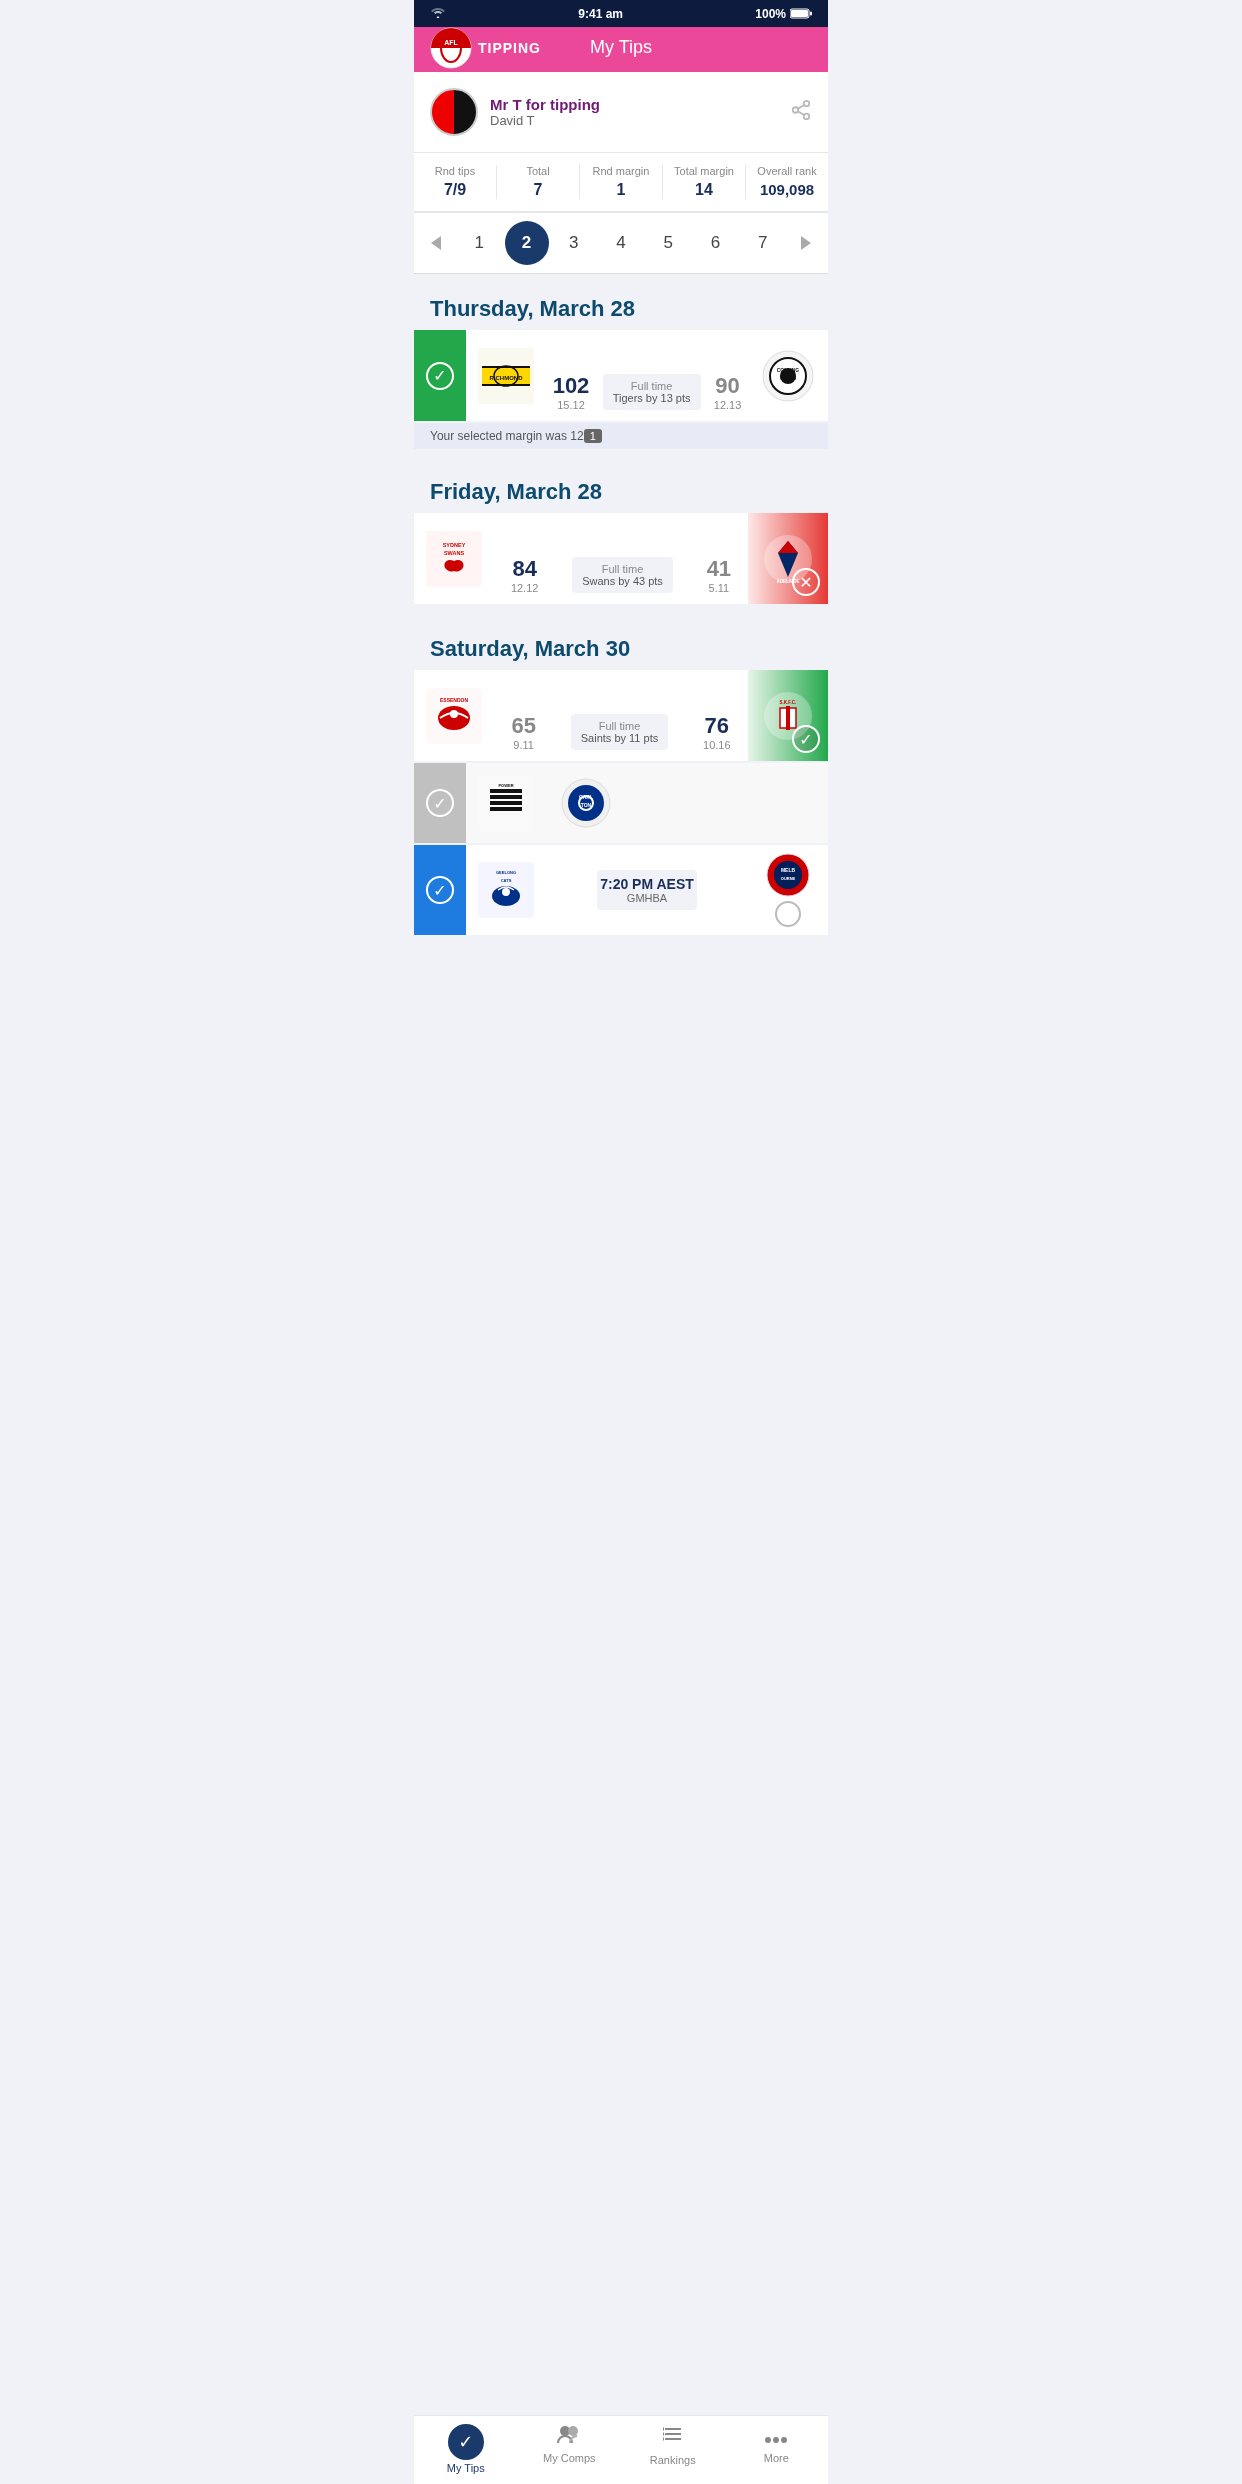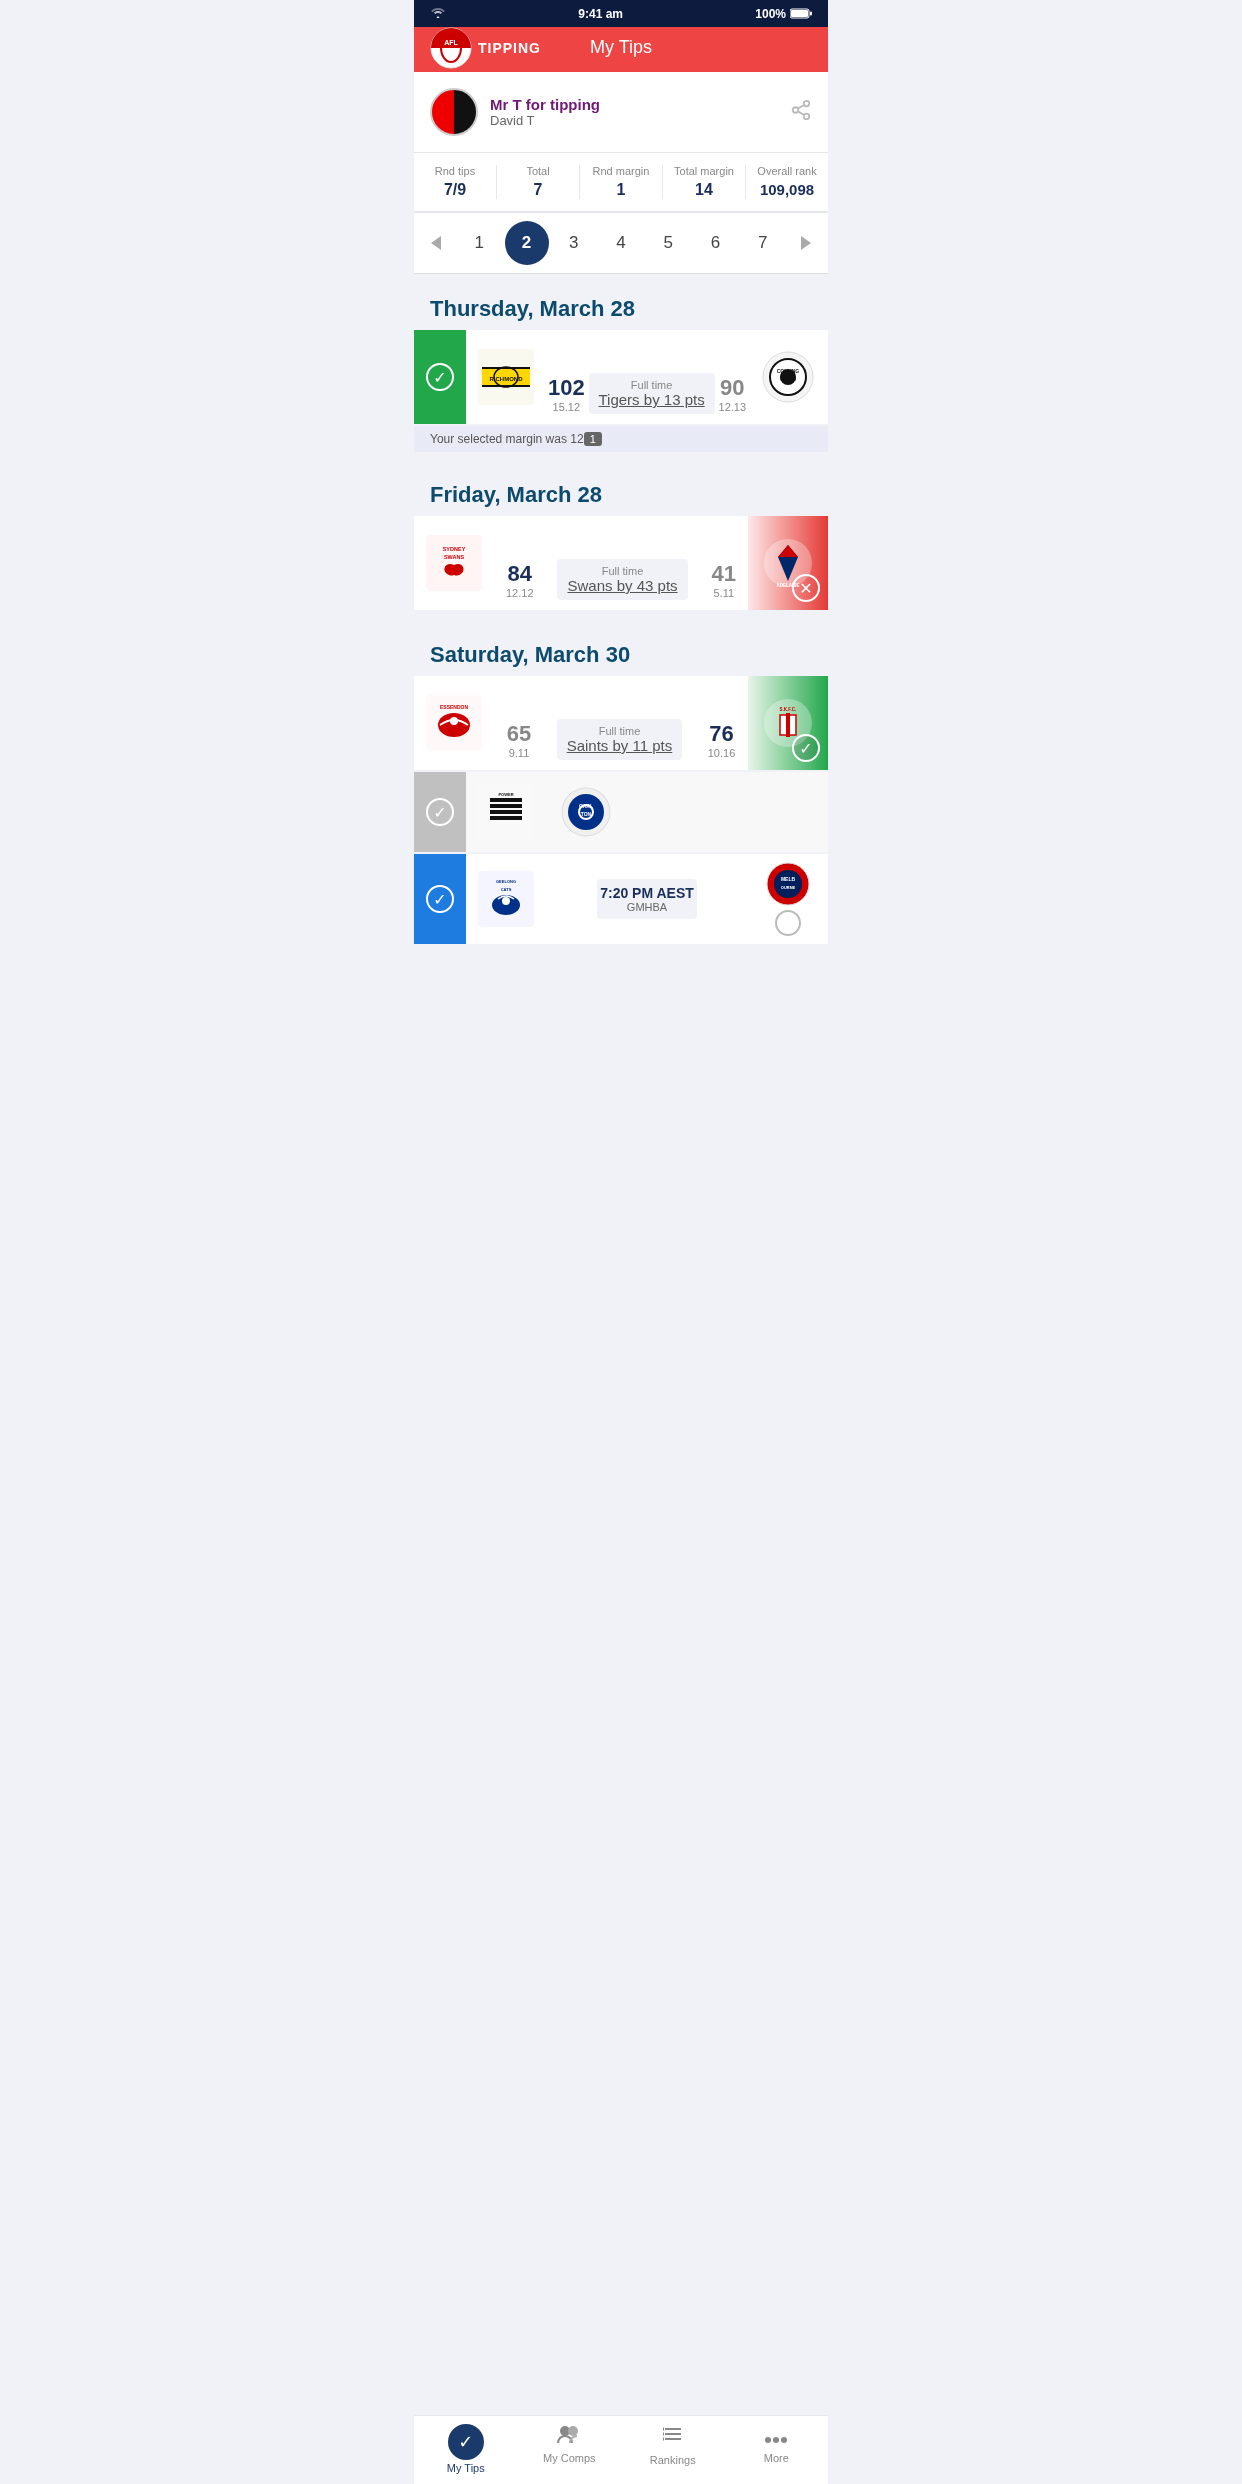--- a/index.html
+++ b/index.html
@@ -21,21 +21,21 @@
       justify-content: space-between;
       align-items: center;
       padding: 6px 16px;
       font-size: 12px;
       font-weight: 600;
     }
     .status-bar .right { display: flex; align-items: center; gap: 4px; }
 
     
     .app-header {
-      background: #ef4444;
+      background: #ec4899;
       display: flex;
       align-items: center;
       justify-content: center;
       padding: 10px 12px 14px;
       position: relative;
       text-align: center;
     }
     .afl-logo {
       position: absolute;
       left: 16px;
@@ -198,21 +198,21 @@
     }
     .score-sub { font-size: 11px; color: #888; }
 
     .result-box {
       background: #f0f2f7;
       border-radius: 4px;
       padding: 6px 10px;
       text-align: center;
     }
     .result-status { font-size: 11px; color: #888; }
-    .result-desc { font-size: 15px; color: #555; font-weight: 500; text-decoration: underline; }
+    .result-desc { font-size: 11px; color: #555; font-weight: 500; }
 
     .margin-row {
       background: #e8eaf5;
       padding: 6px 16px;
       font-size: 12px;
       color: #555;
       display: flex;
       align-items: center;
       gap: 0;
     }

